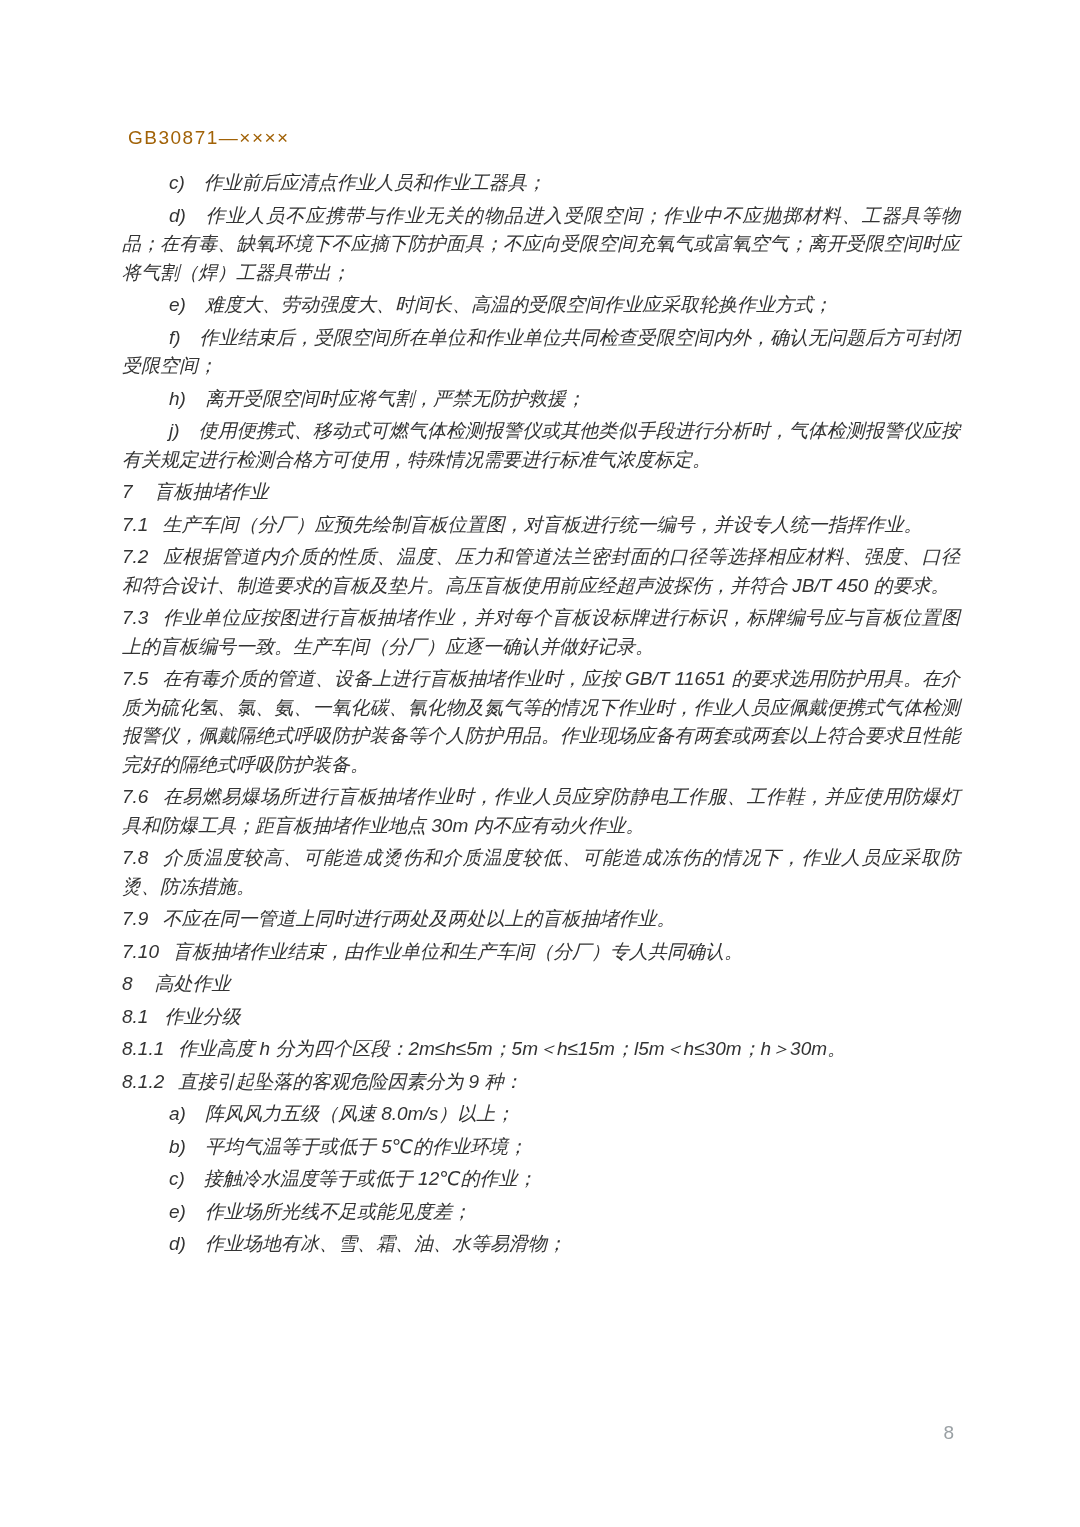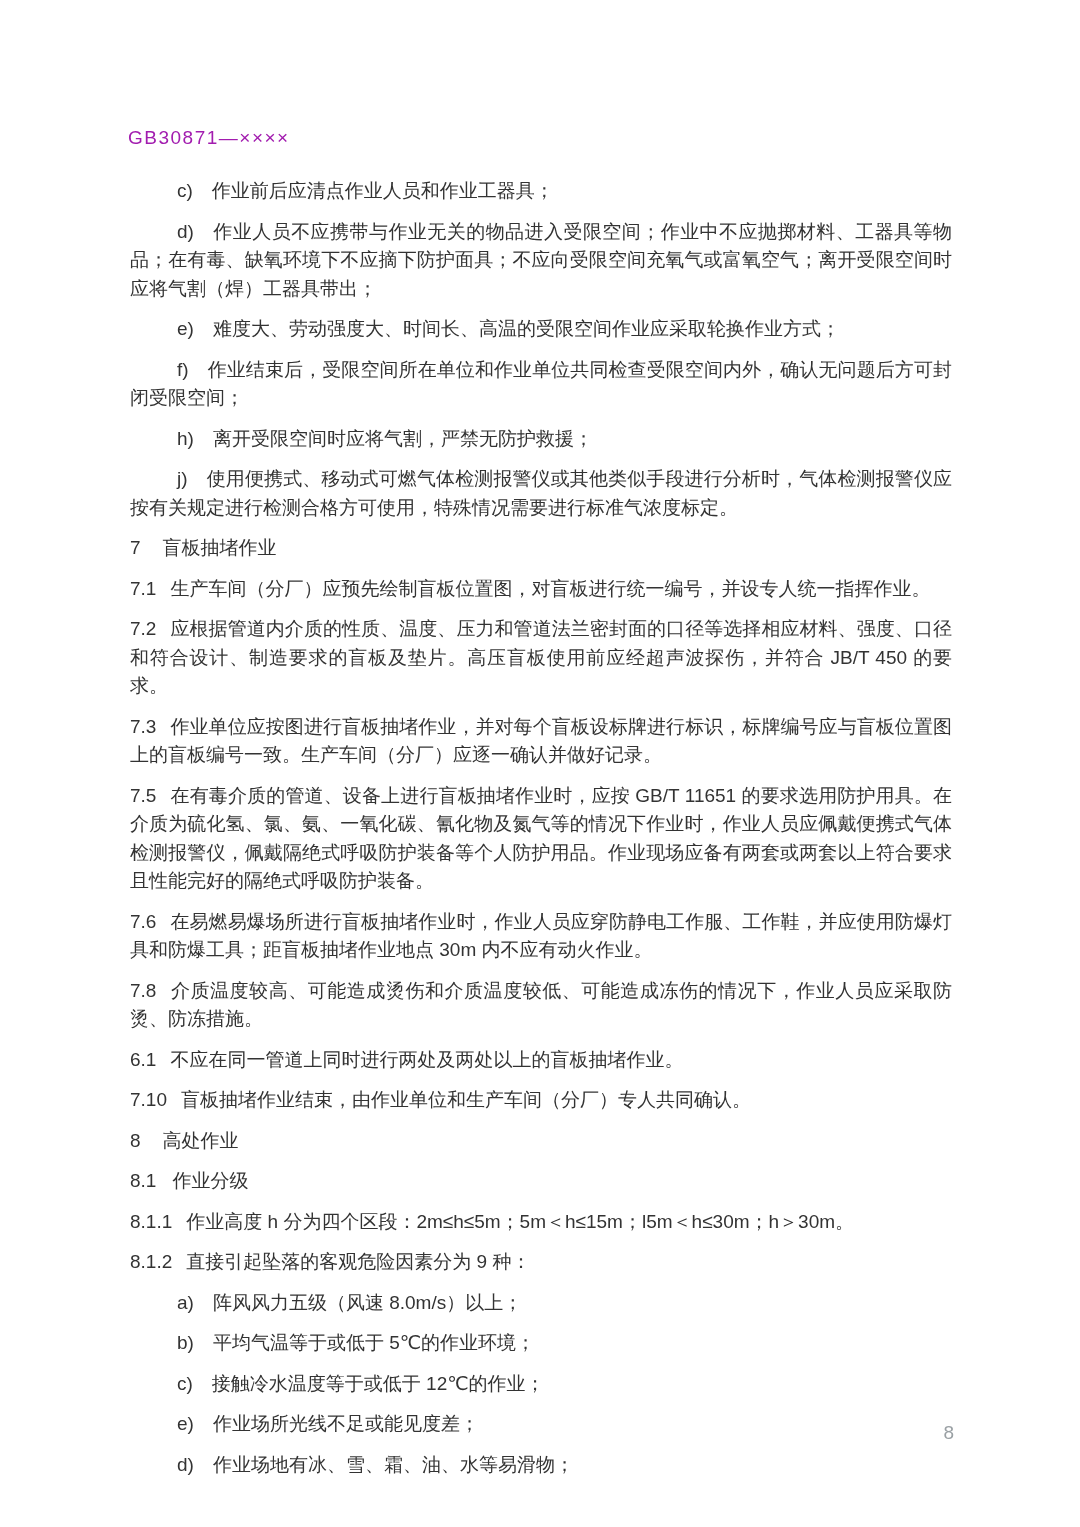--- a/index.html
+++ b/index.html
@@ -6,28 +6,28 @@
   .page{
     position:relative;
     width:1080px;height:1527px;
     background:#ffffff;
     font-family:"Liberation Sans","DejaVu Sans",sans-serif;
     color:#333333;
     overflow:hidden;
   }
   .doc-header{
     position:absolute;top:127px;left:128px;
-    font-size:19px;letter-spacing:1.5px;color:#a21caf;text-align:right;
+    font-size:19px;letter-spacing:1.5px;color:#a16207;text-align:right;
   }
   .content{
     position:absolute;top:165px;left:118px;width:846px;
     font-size:19px;line-height:28.5px;
     text-align:justify;text-justify:inter-ideograph;
   }
-  .content p{margin:12px;padding:0;}
+  .content p{margin:4px;padding:0;font-style:italic;}
   .li{text-indent:47px;}
   .li .lbl{margin-right:19px;}
   .para .num{margin-right:14px;}
   .h-sec{margin:28px 0 27px 0;}
   .h-sec .num{margin-right:22px;}
   .h-sub{margin:27px 0 15px 0;}
   .h-sub .num{margin-right:16px;}
   .page-number{
     position:absolute;top:1422px;right:126px;
     font-size:19px;color:#9aa0a4;
@@ -50,21 +50,21 @@
     <p class="li"><span class="lbl">j)</span><span>使用便携式、移动式可燃气体检测报警仪或其他类似手段进行分析时，气体检测报警仪应按有关规定进行检测合格方可使用，特殊情况需要进行标准气浓度标定。</span></p>
 
     <p class="h-sec"><span class="num">7</span><span>盲板抽堵作业</span></p>
 
     <p class="para"><span class="num">7.1</span><span>生产车间（分厂）应预先绘制盲板位置图，对盲板进行统一编号，并设专人统一指挥作业。</span></p>
     <p class="para"><span class="num">7.2</span><span>应根据管道内介质的性质、温度、压力和管道法兰密封面的口径等选择相应材料、强度、口径和符合设计、制造要求的盲板及垫片。高压盲板使用前应经超声波探伤，并符合 JB/T 450 的要求。</span></p>
     <p class="para"><span class="num">7.3</span><span>作业单位应按图进行盲板抽堵作业，并对每个盲板设标牌进行标识，标牌编号应与盲板位置图上的盲板编号一致。生产车间（分厂）应逐一确认并做好记录。</span></p>
     <p class="para"><span class="num">7.5</span><span>在有毒介质的管道、设备上进行盲板抽堵作业时，应按 GB/T 11651 的要求选用防护用具。在介质为硫化氢、氯、氨、一氧化碳、氰化物及氮气等的情况下作业时，作业人员应佩戴便携式气体检测报警仪，佩戴隔绝式呼吸防护装备等个人防护用品。作业现场应备有两套或两套以上符合要求且性能完好的隔绝式呼吸防护装备。</span></p>
     <p class="para"><span class="num">7.6</span><span>在易燃易爆场所进行盲板抽堵作业时，作业人员应穿防静电工作服、工作鞋，并应使用防爆灯具和防爆工具；距盲板抽堵作业地点 30m 内不应有动火作业。</span></p>
     <p class="para"><span class="num">7.8</span><span>介质温度较高、可能造成烫伤和介质温度较低、可能造成冻伤的情况下，作业人员应采取防烫、防冻措施。</span></p>
-    <p class="para"><span class="num">6.1</span><span>不应在同一管道上同时进行两处及两处以上的盲板抽堵作业。</span></p>
+    <p class="para"><span class="num">7.9</span><span>不应在同一管道上同时进行两处及两处以上的盲板抽堵作业。</span></p>
     <p class="para"><span class="num">7.10</span><span>盲板抽堵作业结束，由作业单位和生产车间（分厂）专人共同确认。</span></p>
 
     <p class="h-sec"><span class="num">8</span><span>高处作业</span></p>
 
     <p class="h-sub"><span class="num">8.1</span><span>作业分级</span></p>
 
     <p class="para"><span class="num">8.1.1</span><span>作业高度 h 分为四个区段：2m≤h≤5m；5m＜h≤15m；l5m＜h≤30m；h＞30m。</span></p>
     <p class="para"><span class="num">8.1.2</span><span>直接引起坠落的客观危险因素分为 9 种：</span></p>
 
     <p class="li"><span class="lbl">a)</span><span>阵风风力五级（风速 8.0m/s）以上；</span></p>

